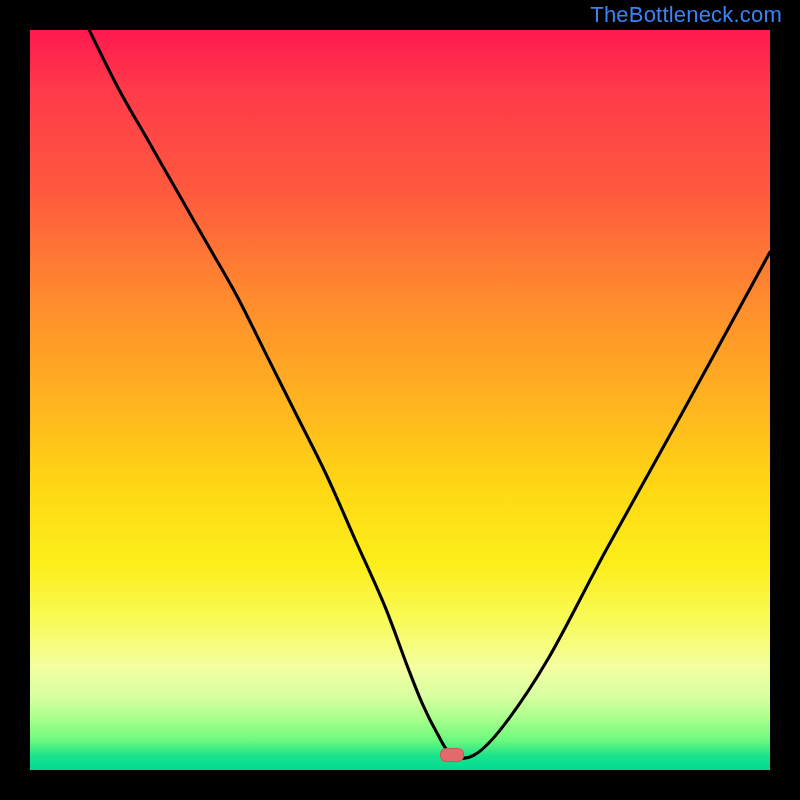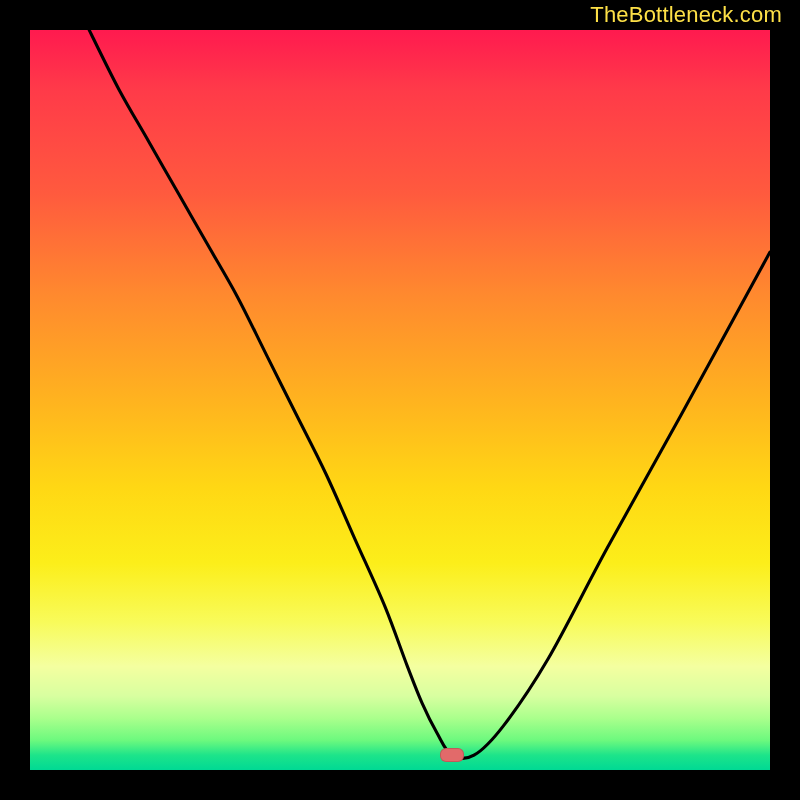--- a/index.html
+++ b/index.html
@@ -16,21 +16,21 @@
     left: 0;
     top: 0;
     width: 800px;
     height: 800px;
     background: #000;
   }
   .watermark {
     position: absolute;
     top: 2px;
     right: 18px;
-    color: #fde047;
+    color: #3b82f6;
     font-size: 22px;
     font-weight: 500;
     letter-spacing: 0.2px;
     z-index: 10;
   }
   .plot-area {
     position: absolute;
     left: 30px;
     top: 30px;
     width: 740px;

